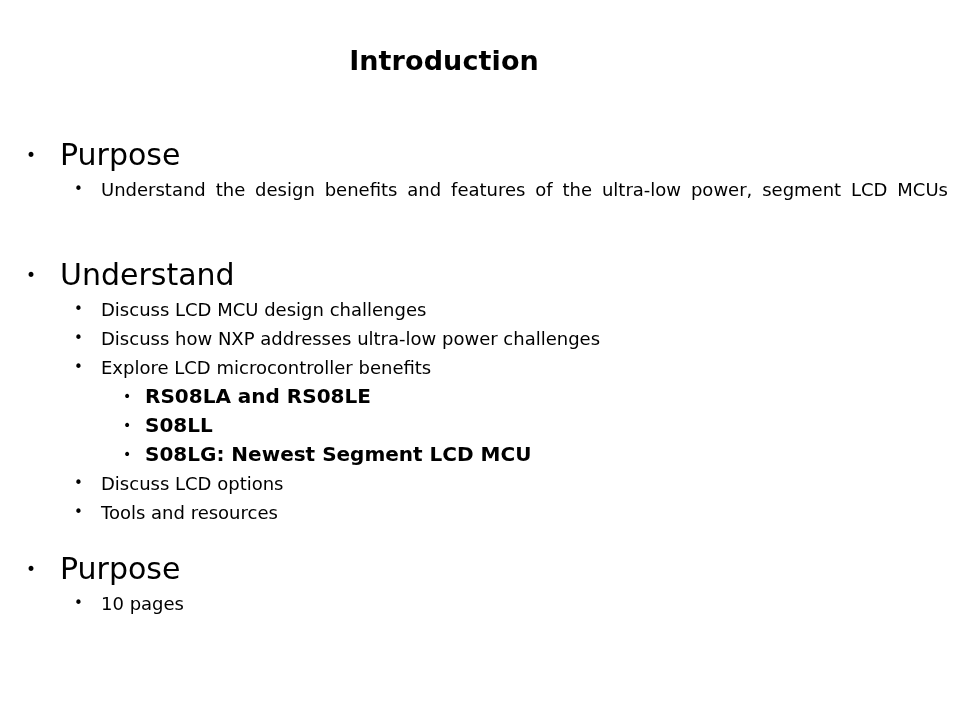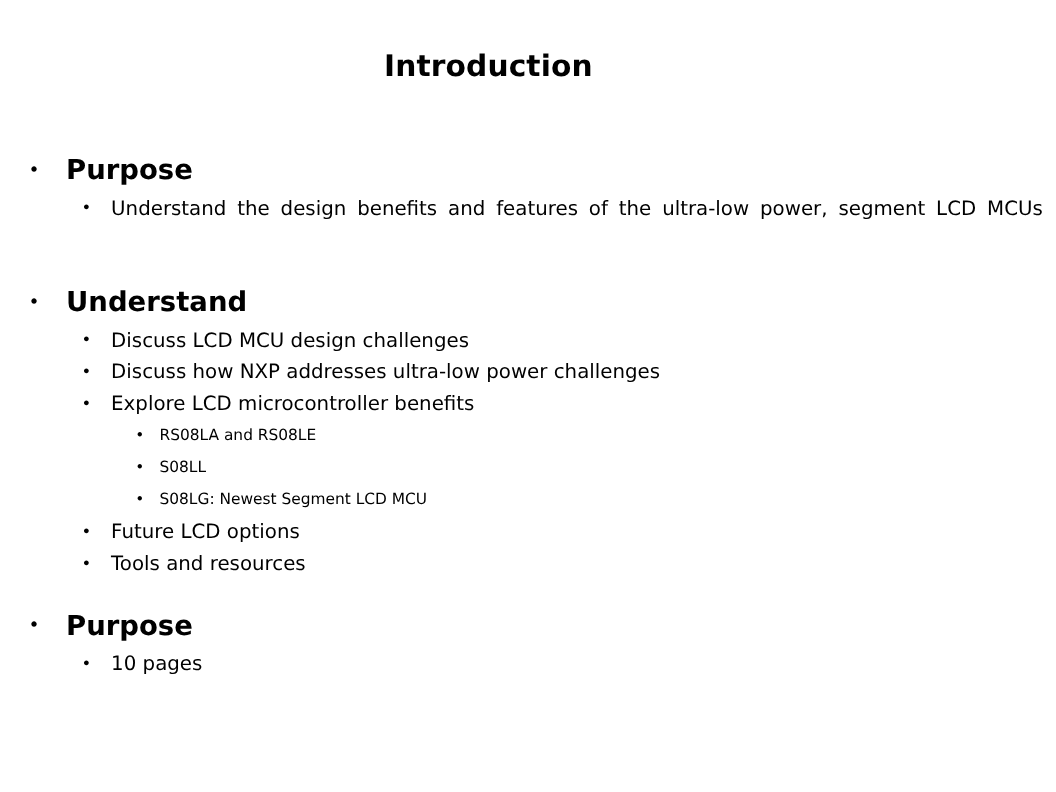--- a/index.html
+++ b/index.html
@@ -53,22 +53,22 @@
     display: block;
   }
 
   
   .lvl1 {
     margin-top: 0;
     padding-left: 38px;
     min-height: 32px;
   }
   .lvl1 > .btext {
-    font-size: 25px;
-    font-weight: bold;
+    font-size: 30px;
+    font-weight: normal;
     line-height: 30px;
   }
   .lvl1 > .bullet {
     font-size: 17px;
     line-height: 31px;
     left: 4px;
   }
 
   
   .lvl2 {
@@ -95,22 +95,23 @@
     display: inline-block;
     width: 100%;
   }
 
   
   .lvl3 {
     padding-left: 123px;
     min-height: 29px;
   }
   .lvl3 > .btext {
-    font-size: 14px;
+    font-size: 20px;
     line-height: 29px;
+    font-weight: bold;
   }
   .lvl3 > .bullet {
     font-size: 14px;
     line-height: 29px;
     left: 101px;
   }
 
   .gap-lvl1 {
     margin-top: 27px;
   }
@@ -162,21 +163,21 @@
     <div class="b lvl3">
       <span class="bullet">•</span>
       <span class="btext">S08LL</span>
     </div>
     <div class="b lvl3">
       <span class="bullet">•</span>
       <span class="btext">S08LG: Newest Segment LCD MCU</span>
     </div>
     <div class="b lvl2">
       <span class="bullet">•</span>
-      <span class="btext">Future LCD options</span>
+      <span class="btext">Discuss LCD options</span>
     </div>
     <div class="b lvl2">
       <span class="bullet">•</span>
       <span class="btext">Tools and resources</span>
     </div>
 
     <div class="b lvl1 gap-lvl1">
       <span class="bullet">•</span>
       <span class="btext">Purpose</span>
     </div>

